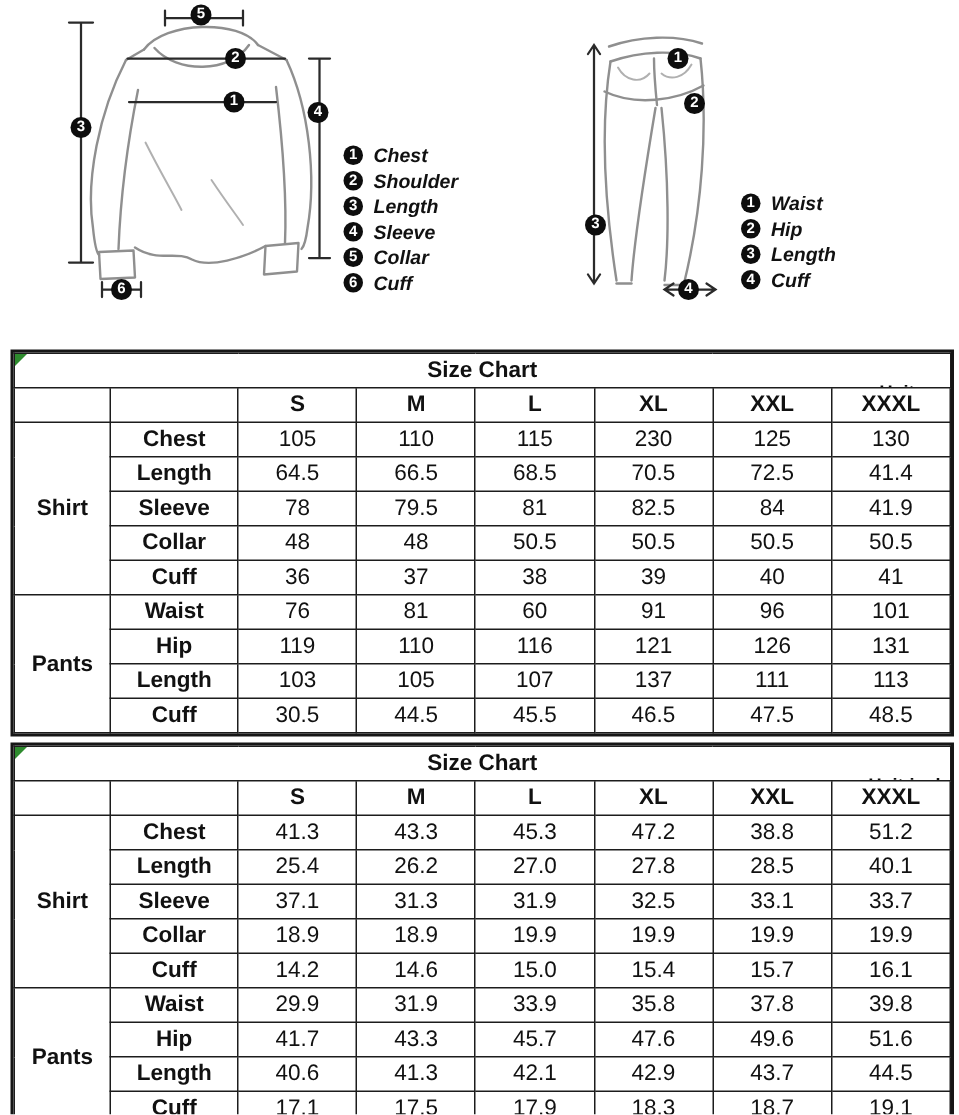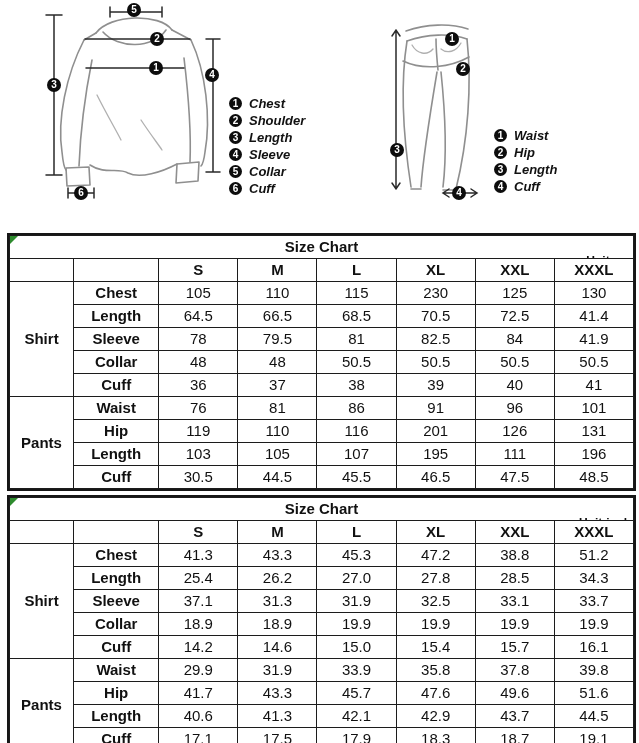--- a/index.html
+++ b/index.html
@@ -218,42 +218,42 @@
             <td class="val">38</td>
             <td class="val">39</td>
             <td class="val">40</td>
             <td class="val">41</td>
           </tr>
           <tr>
             <td class="grp" rowspan="4">Pants</td>
             <td class="measure">Waist</td>
             <td class="val">76</td>
             <td class="val">81</td>
-            <td class="val">86</td>
+            <td class="val">60</td>
             <td class="val">91</td>
             <td class="val">96</td>
             <td class="val">101</td>
           </tr>
           <tr>
             <td class="measure">Hip</td>
             <td class="val">119</td>
             <td class="val">110</td>
             <td class="val">116</td>
-            <td class="val">201</td>
+            <td class="val">121</td>
             <td class="val">126</td>
             <td class="val">131</td>
           </tr>
           <tr>
             <td class="measure">Length</td>
             <td class="val">103</td>
             <td class="val">105</td>
             <td class="val">107</td>
-            <td class="val">195</td>
+            <td class="val">137</td>
             <td class="val">111</td>
-            <td class="val">196</td>
+            <td class="val">113</td>
           </tr>
           <tr>
             <td class="measure">Cuff</td>
             <td class="val">30.5</td>
             <td class="val">44.5</td>
             <td class="val">45.5</td>
             <td class="val">46.5</td>
             <td class="val">47.5</td>
             <td class="val">48.5</td>
           </tr>
@@ -301,21 +301,21 @@
             <td class="val">38.8</td>
             <td class="val">51.2</td>
           </tr>
           <tr>
             <td class="measure">Length</td>
             <td class="val">25.4</td>
             <td class="val">26.2</td>
             <td class="val">27.0</td>
             <td class="val">27.8</td>
             <td class="val">28.5</td>
-            <td class="val">34.3</td>
+            <td class="val">40.1</td>
           </tr>
           <tr>
             <td class="measure">Sleeve</td>
             <td class="val">37.1</td>
             <td class="val">31.3</td>
             <td class="val">31.9</td>
             <td class="val">32.5</td>
             <td class="val">33.1</td>
             <td class="val">33.7</td>
           </tr>

